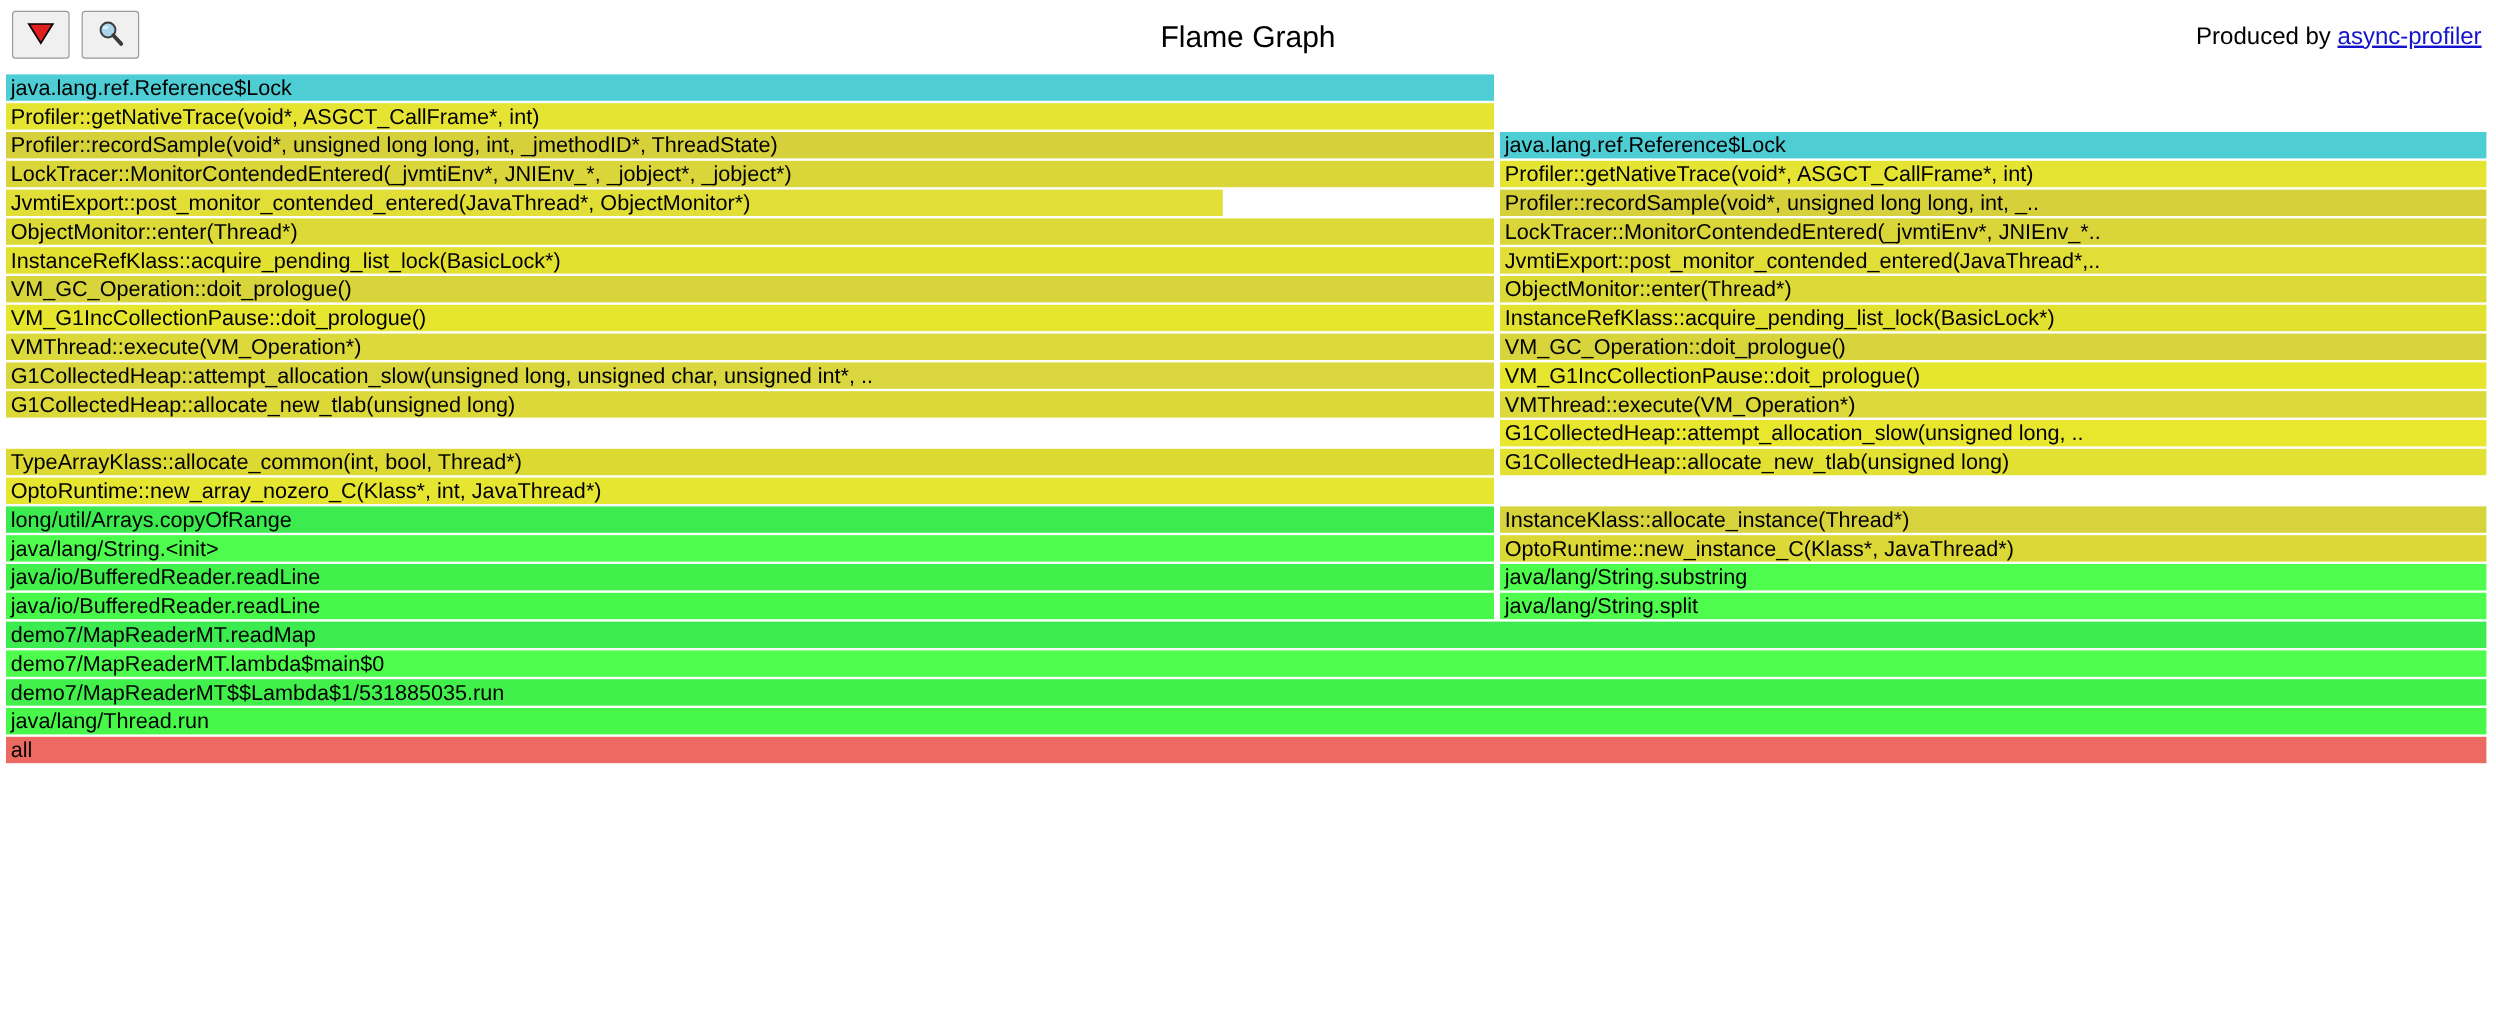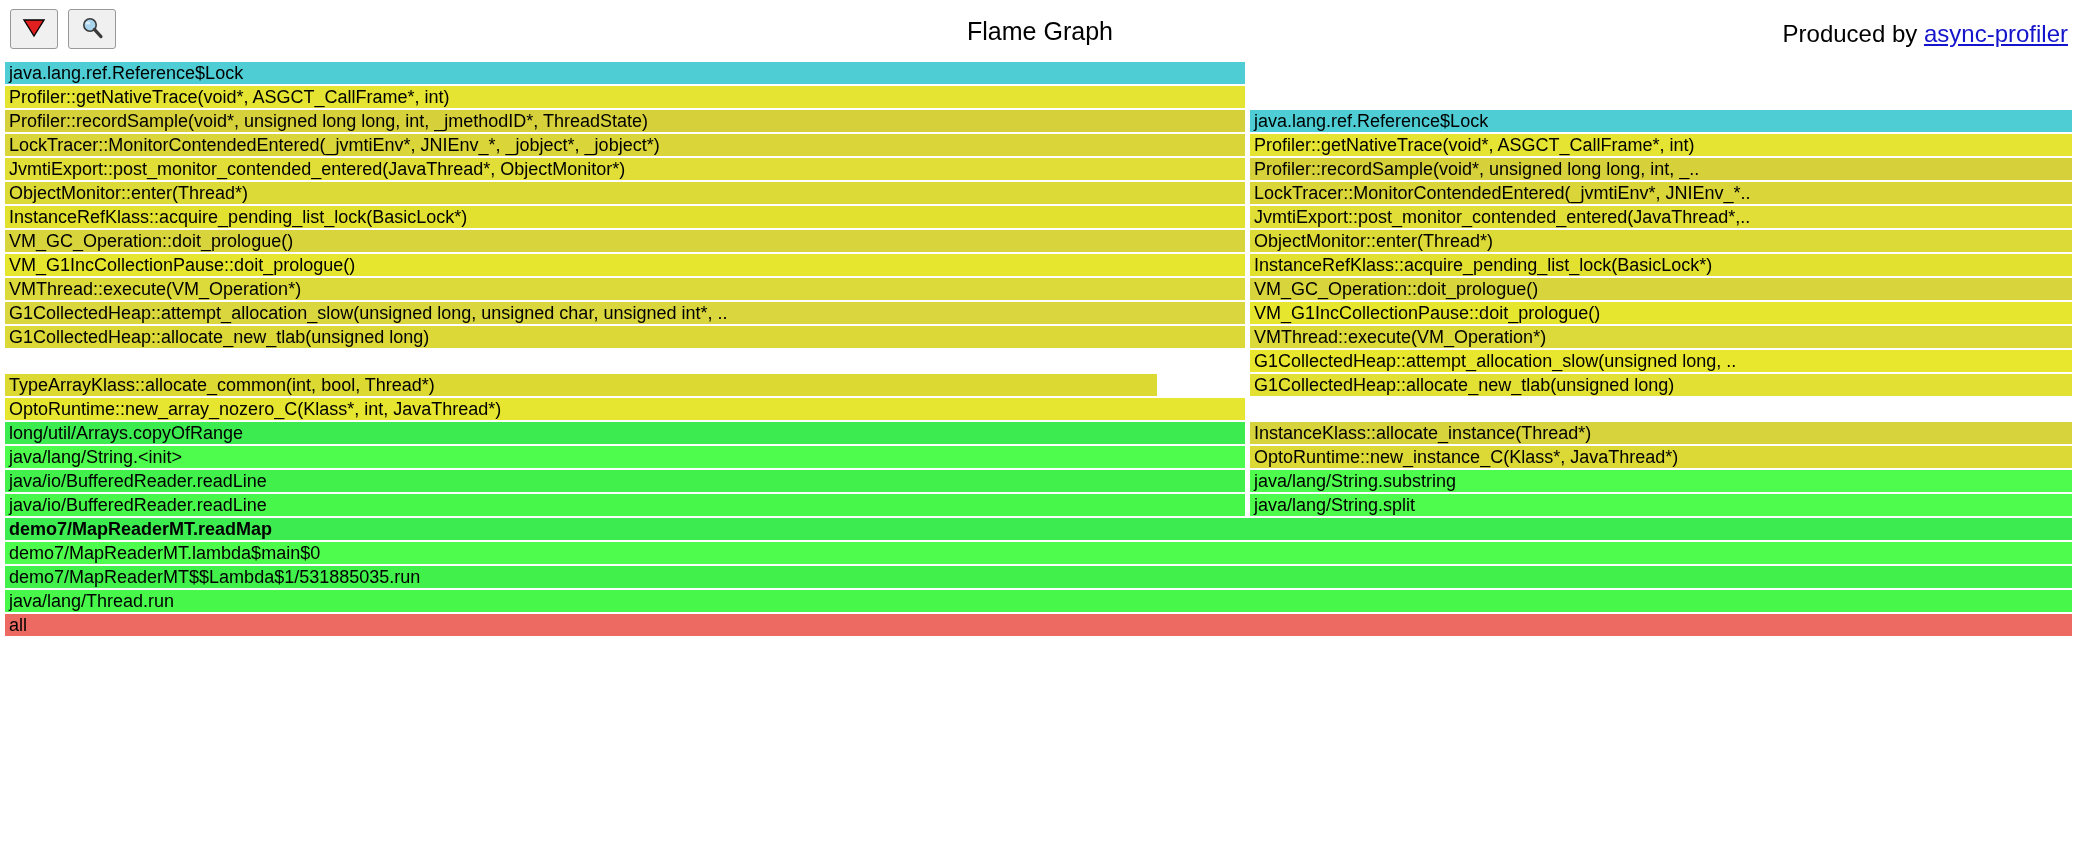--- a/index.html
+++ b/index.html
@@ -50,21 +50,21 @@
     font-weight: normal;
     color: #000000;
     letter-spacing: 0px;
     line-height: 34px;
     pointer-events: none;
   }
   #produced-by {
     position: absolute;
     right: 12px;
     top: 20px;
-    font-size: 24px;
+    font-size: 20px;
     color: #000000;
     white-space: nowrap;
     text-align: center;
   }
   #produced-by a {
     color: #1414cc;
     text-decoration: underline;
   }
 
   
@@ -129,21 +129,21 @@
     </div>
     <div class="frame" title="Profiler::getNativeTrace(void*, ASGCT_CallFrame*, int)" style="left: 5px; width: 1240px; top: 86px; background: rgb(229, 228, 50);">
       <span class="frame-label">Profiler::getNativeTrace(void*, ASGCT_CallFrame*, int)</span>
     </div>
     <div class="frame" title="LockTracer::MonitorContendedEntered(_jvmtiEnv*, JNIEnv_*, _jobject*, _jobject*)" style="left: 5px; width: 1240px; top: 134px; background: rgb(218, 214, 58);">
       <span class="frame-label">LockTracer::MonitorContendedEntered(_jvmtiEnv*, JNIEnv_*, _jobject*, _jobject*)</span>
     </div>
     <div class="frame" title="Profiler::recordSample(void*, unsigned long long, int, _jmethodID*, ThreadState)" style="left: 5px; width: 1240px; top: 110px; background: rgb(214, 209, 58);">
       <span class="frame-label">Profiler::recordSample(void*, unsigned long long, int, _jmethodID*, ThreadState)</span>
     </div>
-    <div class="frame" title="JvmtiExport::post_monitor_contended_entered(JavaThread*, ObjectMonitor*)" style="left: 5px; width: 1240px; top: 158px; background: rgb(224, 222, 55);">
+    <div class="frame" title="JvmtiExport::post_monitor_contended_entered(JavaThread*, ObjectMonitor*)" style="left: 5px; width: 1014px; top: 158px; background: rgb(224, 222, 55);">
       <span class="frame-label">JvmtiExport::post_monitor_contended_entered(JavaThread*, ObjectMonitor*)</span>
     </div>
     <div class="frame" title="ObjectMonitor::enter(Thread*)" style="left: 5px; width: 1240px; top: 182px; background: rgb(220, 218, 54);">
       <span class="frame-label">ObjectMonitor::enter(Thread*)</span>
     </div>
     <div class="frame" title="InstanceRefKlass::acquire_pending_list_lock(BasicLock*)" style="left: 5px; width: 1240px; top: 206px; background: rgb(227, 225, 48);">
       <span class="frame-label">InstanceRefKlass::acquire_pending_list_lock(BasicLock*)</span>
     </div>
     <div class="frame" title="VM_GC_Operation::doit_prologue()" style="left: 5px; width: 1240px; top: 230px; background: rgb(216, 213, 60);">
       <span class="frame-label">VM_GC_Operation::doit_prologue()</span>
@@ -153,21 +153,21 @@
     </div>
     <div class="frame" title="VMThread::execute(VM_Operation*)" style="left: 5px; width: 1240px; top: 278px; background: rgb(220, 217, 58);">
       <span class="frame-label">VMThread::execute(VM_Operation*)</span>
     </div>
     <div class="frame" title="G1CollectedHeap::attempt_allocation_slow(unsigned long, unsigned char, unsigned int*, .." style="left: 5px; width: 1240px; top: 302px; background: rgb(217, 214, 62);">
       <span class="frame-label">G1CollectedHeap::attempt_allocation_slow(unsigned long, unsigned char, unsigned int*, ..</span>
     </div>
     <div class="frame" title="G1CollectedHeap::allocate_new_tlab(unsigned long)" style="left: 5px; width: 1240px; top: 326px; background: rgb(219, 216, 56);">
       <span class="frame-label">G1CollectedHeap::allocate_new_tlab(unsigned long)</span>
     </div>
-    <div class="frame" title="TypeArrayKlass::allocate_common(int, bool, Thread*)" style="left: 5px; width: 1152px; top: 374px; background: rgb(220, 217, 51);">
+    <div class="frame" title="TypeArrayKlass::allocate_common(int, bool, Thread*)" style="left: 5px; width: 1240px; top: 374px; background: rgb(220, 217, 51);">
       <span class="frame-label">TypeArrayKlass::allocate_common(int, bool, Thread*)</span>
     </div>
     <div class="frame" title="OptoRuntime::new_array_nozero_C(Klass*, int, JavaThread*)" style="left: 5px; width: 1240px; top: 398px; background: rgb(230, 229, 47);">
       <span class="frame-label">OptoRuntime::new_array_nozero_C(Klass*, int, JavaThread*)</span>
     </div>
     <div class="frame" title="java/util/Arrays.copyOfRange" style="left: 5px; width: 1240px; top: 422px; background: rgb(60, 235, 79);">
       <span class="frame-label">long/util/Arrays.copyOfRange</span>
     </div>
     <div class="frame" title="java/lang/String.&lt;init&gt;" style="left: 5px; width: 1240px; top: 446px; background: rgb(77, 252, 77);">
       <span class="frame-label">java/lang/String.&lt;init&gt;</span>
@@ -219,21 +219,21 @@
     </div>
     <div class="frame" title="OptoRuntime::new_instance_C(Klass*, JavaThread*)" style="left: 1250px; width: 822px; top: 446px; background: rgb(220, 217, 54);">
       <span class="frame-label">OptoRuntime::new_instance_C(Klass*, JavaThread*)</span>
     </div>
     <div class="frame" title="java/lang/String.substring" style="left: 1250px; width: 822px; top: 470px; background: rgb(77, 252, 77);">
       <span class="frame-label">java/lang/String.substring</span>
     </div>
     <div class="frame" title="java/lang/String.split" style="left: 1250px; width: 822px; top: 494px; background: rgb(77, 252, 77);">
       <span class="frame-label">java/lang/String.split</span>
     </div>
-    <div class="frame" title="demo7/MapReaderMT.readMap" style="left: 5px; width: 2067px; top: 518px; background: rgb(60, 235, 79); font-weight: bold;">
+    <div class="frame" title="demo7/MapReaderMT.readMap" style="left: 5px; width: 2067px; top: 518px; background: rgb(60, 235, 79);">
       <span class="frame-label">demo7/MapReaderMT.readMap</span>
     </div>
     <div class="frame" title="demo7/MapReaderMT.lambda$main$0" style="left: 5px; width: 2067px; top: 542px; background: rgb(77, 252, 77);">
       <span class="frame-label">demo7/MapReaderMT.lambda$main$0</span>
     </div>
     <div class="frame" title="demo7/MapReaderMT$$Lambda$1/531885035.run" style="left: 5px; width: 2067px; top: 566px; background: rgb(66, 240, 75);">
       <span class="frame-label">demo7/MapReaderMT$$Lambda$1/531885035.run</span>
     </div>
     <div class="frame" title="java/lang/Thread.run" style="left: 5px; width: 2067px; top: 590px; background: rgb(71, 248, 75);">
       <span class="frame-label">java/lang/Thread.run</span>

